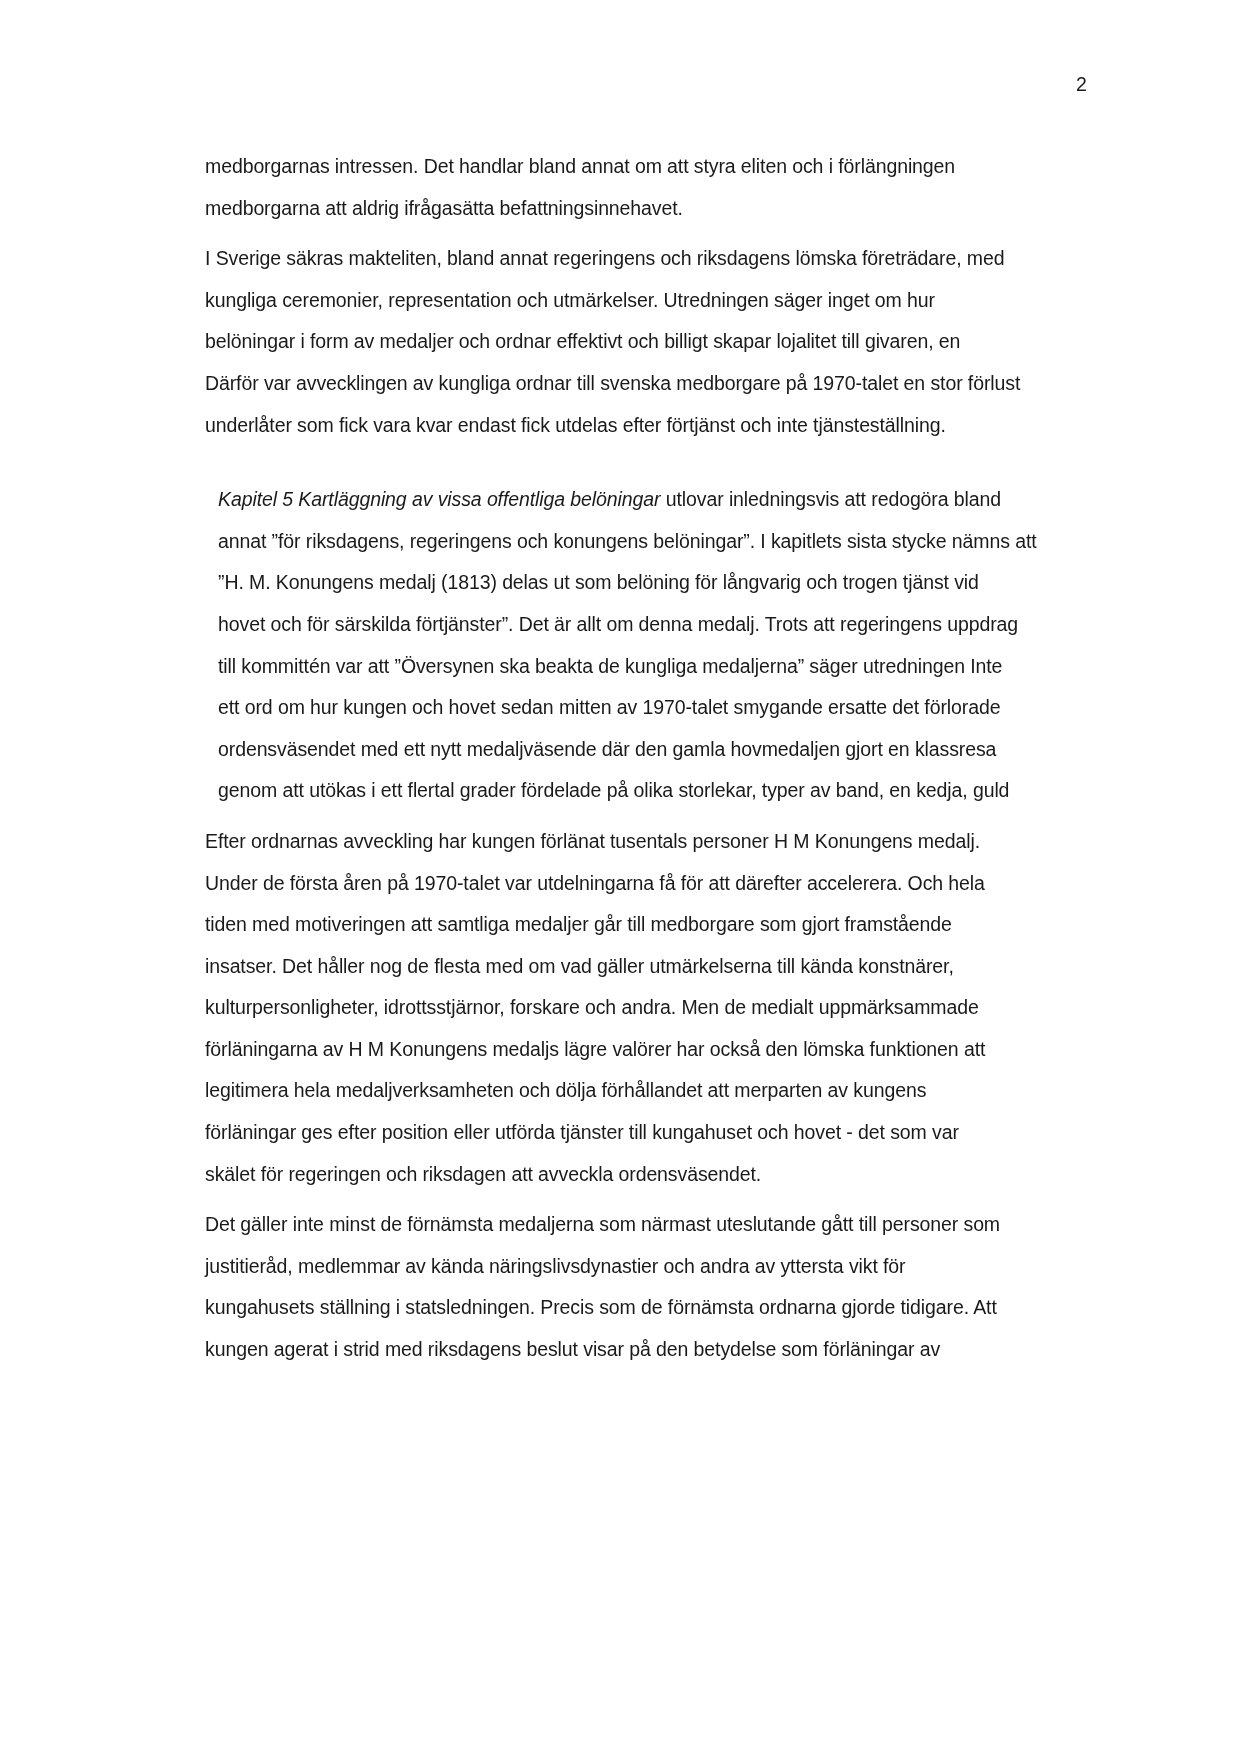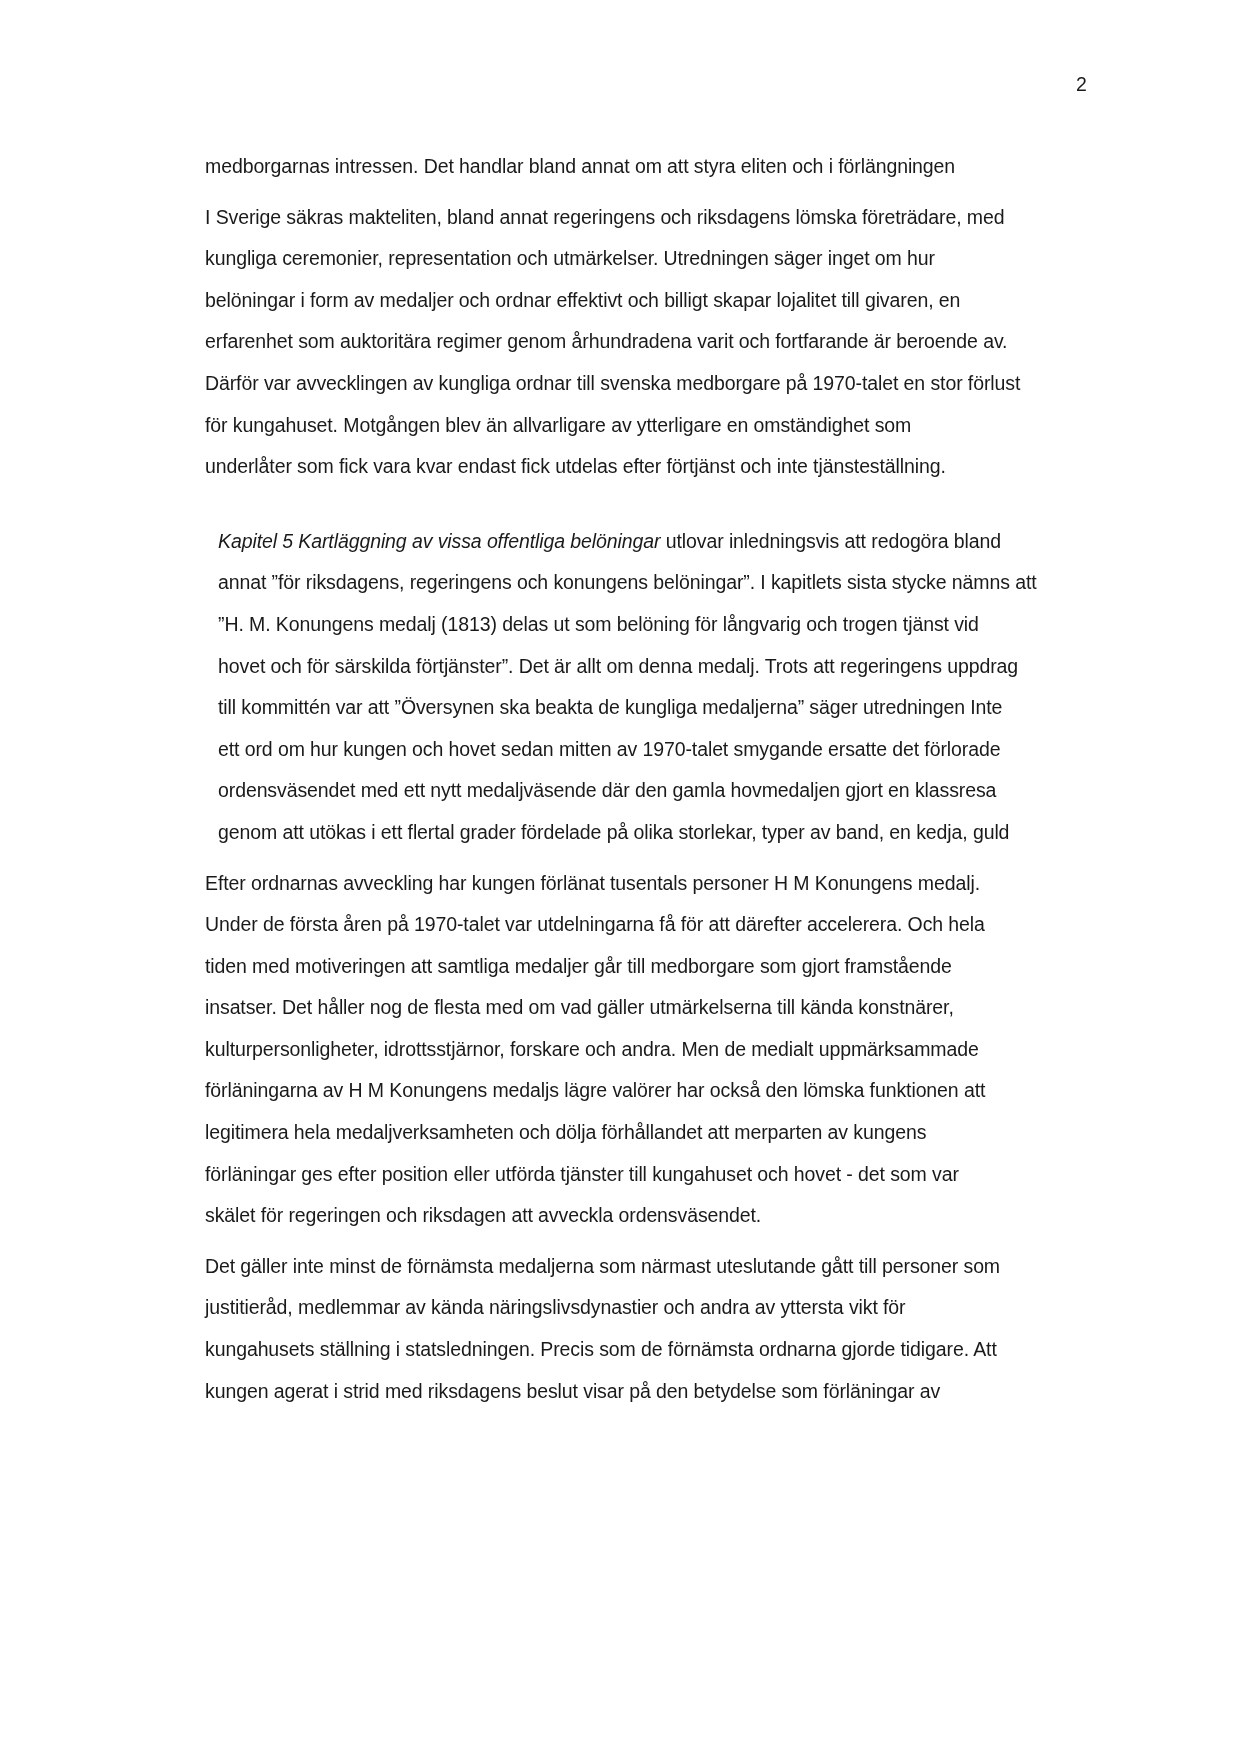--- a/index.html
+++ b/index.html
@@ -49,28 +49,27 @@
   }
 </style>
 </head>
 <body>
 
 <div class="page">
   <div class="page-number">2</div>
   <div class="doc-body">
       <div class="paragraph">
         <div class="line">medborgarnas intressen. Det handlar bland annat om att styra eliten och i förlängningen</div>
+        <div class="line">medborgarna att aldrig ifrågasätta befattningsinnehavet.</div>
       </div>
       <div class="paragraph">
         <div class="line">I Sverige säkras makteliten, bland annat regeringens och riksdagens lömska företrädare, med</div>
         <div class="line">kungliga ceremonier, representation och utmärkelser. Utredningen säger inget om hur</div>
         <div class="line">belöningar i form av medaljer och ordnar effektivt och billigt skapar lojalitet till givaren, en</div>
-        <div class="line">erfarenhet som auktoritära regimer genom århundradena varit och fortfarande är beroende av.</div>
         <div class="line">Därför var avvecklingen av kungliga ordnar till svenska medborgare på 1970-talet en stor förlust</div>
-        <div class="line">för kungahuset. Motgången blev än allvarligare av ytterligare en omständighet som</div>
         <div class="line">underlåter som fick vara kvar endast fick utdelas efter förtjänst och inte tjänsteställning.</div>
       </div>
       <div class="paragraph gap-before">
         <div class="line"><span class="italic">Kapitel 5 Kartläggning av vissa offentliga belöningar</span> utlovar inledningsvis att redogöra bland</div>
         <div class="line">annat ”för riksdagens, regeringens och konungens belöningar”. I kapitlets sista stycke nämns att</div>
         <div class="line">”H. M. Konungens medalj (1813) delas ut som belöning för långvarig och trogen tjänst vid</div>
         <div class="line">hovet och för särskilda förtjänster”. Det är allt om denna medalj. Trots att regeringens uppdrag</div>
         <div class="line">till kommittén var att ”Översynen ska beakta de kungliga medaljerna” säger utredningen Inte</div>
         <div class="line">ett ord om hur kungen och hovet sedan mitten av 1970-talet smygande ersatte det förlorade</div>
         <div class="line">ordensväsendet med ett nytt medaljväsende där den gamla hovmedaljen gjort en klassresa</div>

